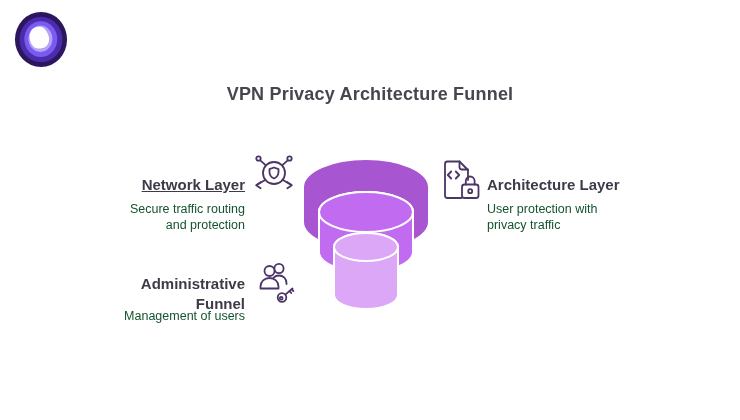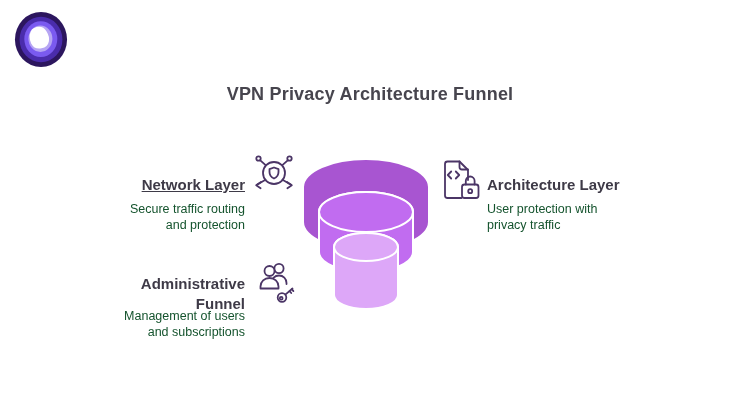--- a/index.html
+++ b/index.html
@@ -90,21 +90,20 @@
       <circle cx="33.2" cy="36.2" r="2"></circle>
     </g>
   </svg>
 
   <div class="layer-label right-align lbl-admin">
     <span>Administrative</span><br>
     <span>Funnel</span>
   </div>
   <div class="layer-desc right-align desc-admin">
     <span>Management of users</span><br>
-    <span>and subscriptions</span>
   </div>
   <svg class="abs" style="left:253px;top:259px;" width="45" height="48" viewBox="0 0 45 48" aria-hidden="true">
     <g fill="none" stroke="#4b3566" stroke-width="1.8" stroke-linecap="round" stroke-linejoin="round">
       <circle cx="26" cy="9.5" r="4.6"></circle>
       <path d="M18.5 25 v-1 c0 -4.5 3.3 -7.5 7.5 -7.5 s7.5 3 7.5 7.5 v1"></path>
       <circle cx="16.5" cy="12" r="5" fill="#ffffff"></circle>
       <path d="M7.5 29.5 v-2 c0 -5 4 -8.5 9 -8.5 s9 3.5 9 8.5 v2 z" fill="#ffffff"></path>
       <circle cx="29" cy="38.5" r="4.3" fill="#ffffff"></circle>
       <circle cx="28.2" cy="39.3" r="1.4"></circle>
       <path d="M32.3 35.6 L39.5 29.5"></path>

